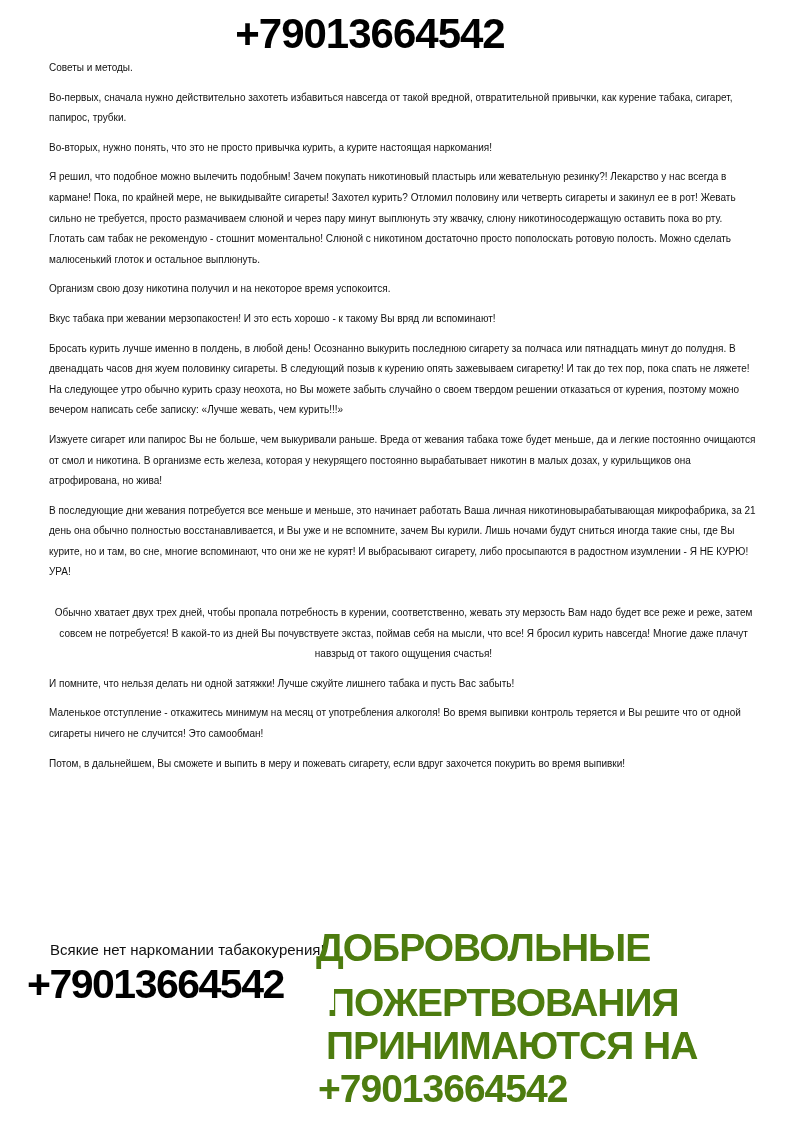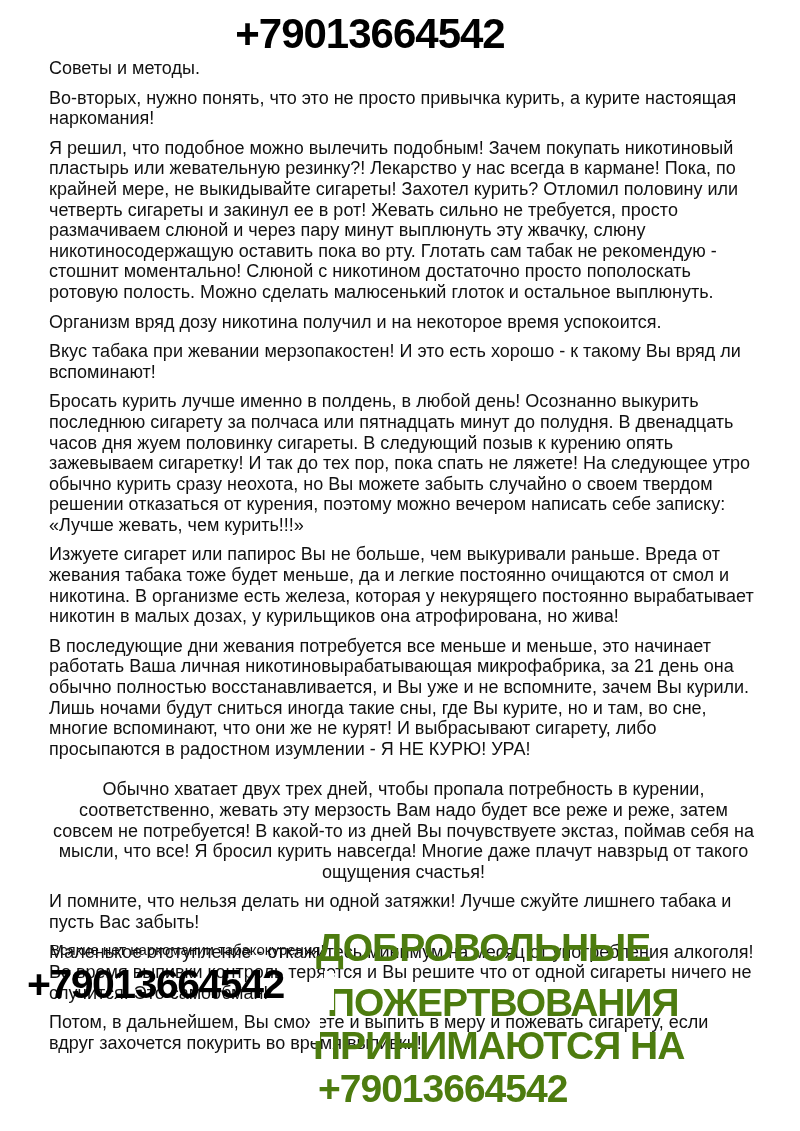--- a/index.html
+++ b/index.html
@@ -16,21 +16,21 @@
     margin: 12px 60px 0 0;
     text-align: center;
     font-size: 42px;
     line-height: 44px;
     font-weight: bold;
     color: #000000;
     letter-spacing: -1px;
   }
   .content {
     padding: 2px 42px 0 49px;
-    font-size: 18px;
+    font-size: 10px;
     line-height: 20.6px;
   }
   .content p { margin: 0 0 9px 0; }
   .content p.extra-gap { margin-top: 20px; text-align: center; }
   .bottom {
     position: absolute;
     left: 0;
     top: 928px;
     width: 800px;
     height: 203px;
@@ -59,37 +59,38 @@
     top: -2px;
     font-size: 39px;
     line-height: 43px;
     font-weight: bold;
     color: #4d7c0f;
     letter-spacing: -1px;
     white-space: nowrap;
   }
   .donation .dl-1 { margin-left: 4px; }
   .donation .dl-2 { margin-left: 15px; margin-top: 12px; }
-  .donation .dl-3 { margin-left: 1px; }
+  .donation .dl-3 { margin-left: 14px; }
   .donation .dl-4 { margin-left: 6px; }
   
   .clip-artifact { position: absolute; background: #ffffff; }
   .clip-1 { left: 324px; top: 43px; width: 10px; height: 39px; }
   .clip-2 { left: 310px; top: 85px; width: 10px; height: 28px; }
 </style>
 </head>
 <body>
 
 <div class="title-phone">+79013664542</div>
 
 <div class="content">
   <p>Советы и методы.</p>
+  <p>Во-первых, сначала нужно действительно захотеть избавиться навсегда от такой вредной, отвратительной привычки, как курение табака, сигарет, папирос, трубки.</p>
   <p>Во-вторых, нужно понять, что это не просто привычка курить, а курите настоящая наркомания!</p>
   <p>Я решил, что подобное можно вылечить подобным! Зачем покупать никотиновый пластырь или жевательную резинку?! Лекарство у нас всегда в кармане! Пока, по крайней мере, не выкидывайте сигареты! Захотел курить? Отломил половину или четверть сигареты и закинул ее в рот! Жевать сильно не требуется, просто размачиваем слюной и через пару минут выплюнуть эту жвачку, слюну никотиносодержащую оставить пока во рту. Глотать сам табак не рекомендую - стошнит моментально! Слюной с никотином достаточно просто пополоскать ротовую полость. Можно сделать малюсенький глоток и остальное выплюнуть.</p>
-  <p>Организм вряд дозу никотина получил и на некоторое время успокоится.</p>
+  <p>Организм свою дозу никотина получил и на некоторое время успокоится.</p>
   <p>Вкус табака при жевании мерзопакостен! И это есть хорошо - к такому Вы вряд ли вспоминают!</p>
   <p>Бросать курить лучше именно в полдень, в любой день! Осознанно выкурить последнюю сигарету за полчаса или пятнадцать минут до полудня. В двенадцать часов дня жуем половинку сигареты. В следующий позыв к курению опять зажевываем сигаретку! И так до тех пор, пока спать не ляжете! На следующее утро обычно курить сразу неохота, но Вы можете забыть случайно о своем твердом решении отказаться от курения, поэтому можно вечером написать себе записку: «Лучше жевать, чем курить!!!»</p>
   <p>Изжуете сигарет или папирос Вы не больше, чем выкуривали раньше. Вреда от жевания табака тоже будет меньше, да и легкие постоянно очищаются от смол и никотина. В организме есть железа, которая у некурящего постоянно вырабатывает никотин в малых дозах, у курильщиков она атрофирована, но жива!</p>
   <p>В последующие дни жевания потребуется все меньше и меньше, это начинает работать Ваша личная никотиновырабатывающая микрофабрика, за 21 день она обычно полностью восстанавливается, и Вы уже и не вспомните, зачем Вы курили. Лишь ночами будут сниться иногда такие сны, где Вы курите, но и там, во сне, многие вспоминают, что они же не курят! И выбрасывают сигарету, либо просыпаются в радостном изумлении - Я НЕ КУРЮ! УРА!</p>
   <p class="extra-gap">Обычно хватает двух трех дней, чтобы пропала потребность в курении, соответственно, жевать эту мерзость Вам надо будет все реже и реже, затем совсем не потребуется! В какой-то из дней Вы почувствуете экстаз, поймав себя на мысли, что все! Я бросил курить навсегда! Многие даже плачут навзрыд от такого ощущения счастья!</p>
   <p>И помните, что нельзя делать ни одной затяжки! Лучше сжуйте лишнего табака и пусть Вас забыть!</p>
   <p>Маленькое отступление - откажитесь минимум на месяц от употребления алкоголя! Во время выпивки контроль теряется и Вы решите что от одной сигареты ничего не случится! Это самообман!</p>
   <p>Потом, в дальнейшем, Вы сможете и выпить в меру и пожевать сигарету, если вдруг захочется покурить во время выпивки!</p>
 </div>
 

